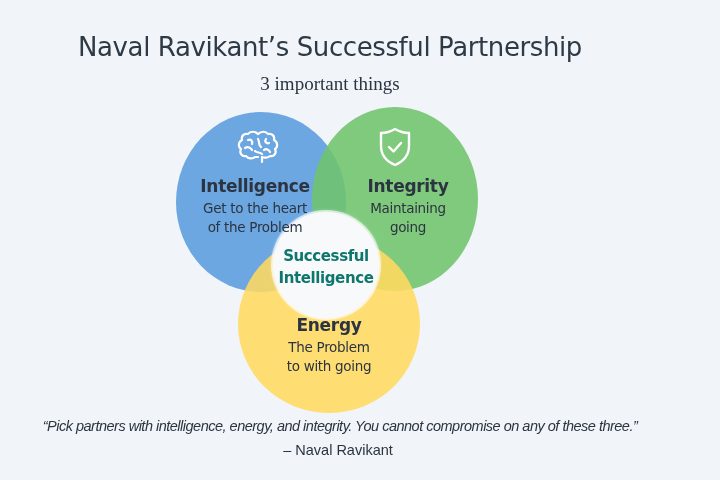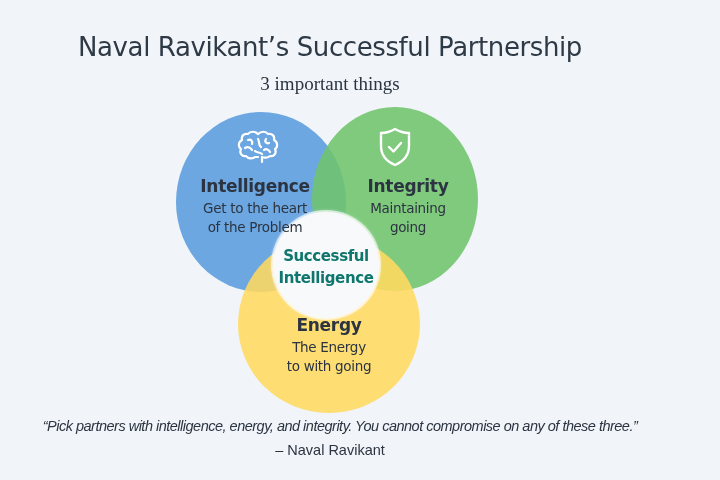--- a/index.html
+++ b/index.html
@@ -63,21 +63,21 @@
   .shield-icon { left: 378px; top: 126px; }
   .quote {
     position: absolute; left: 0; width: 720px; top: 418px;
     text-align: center; font-size: 14.5px; font-style: italic;
     color: #2b3440; letter-spacing: -0.5px;
     font-family: "Liberation Sans", sans-serif;
     padding-left: 8px;
   }
   .quote span { display: inline-block; transform: translateX(-28px); }
   .author {
-    position: absolute; left: 0; width: 660px; top: 442px;
+    position: absolute; left: 8px; width: 660px; top: 442px;
     text-align: center; font-size: 14.5px; color: #2b3440;
     font-family: "Liberation Sans", sans-serif;
   }
 </style>
 </head>
 <body>
 
 <div class="title">Naval Ravikant’s Successful Partnership</div>
 <div class="subtitle">3 important things</div>
 
@@ -114,21 +114,21 @@
   </div>
 
   <div class="label lbl-green">
     <div class="name">Integrity</div>
     <div class="desc">Maintaining</div>
     <div class="desc">going</div>
   </div>
 
   <div class="label lbl-yellow">
     <div class="name">Energy</div>
-    <div class="desc">The Energy</div>
+    <div class="desc">The Problem</div>
     <div class="desc">to with going</div>
   </div>
 
   <div class="center-label">
     <div>Successful</div>
     <div>Intelligence</div>
   </div>
 </div>
 
 <div class="quote"><span>“Pick partners with intelligence, energy, and integrity. You cannot compromise on any of these three.”</span></div>

